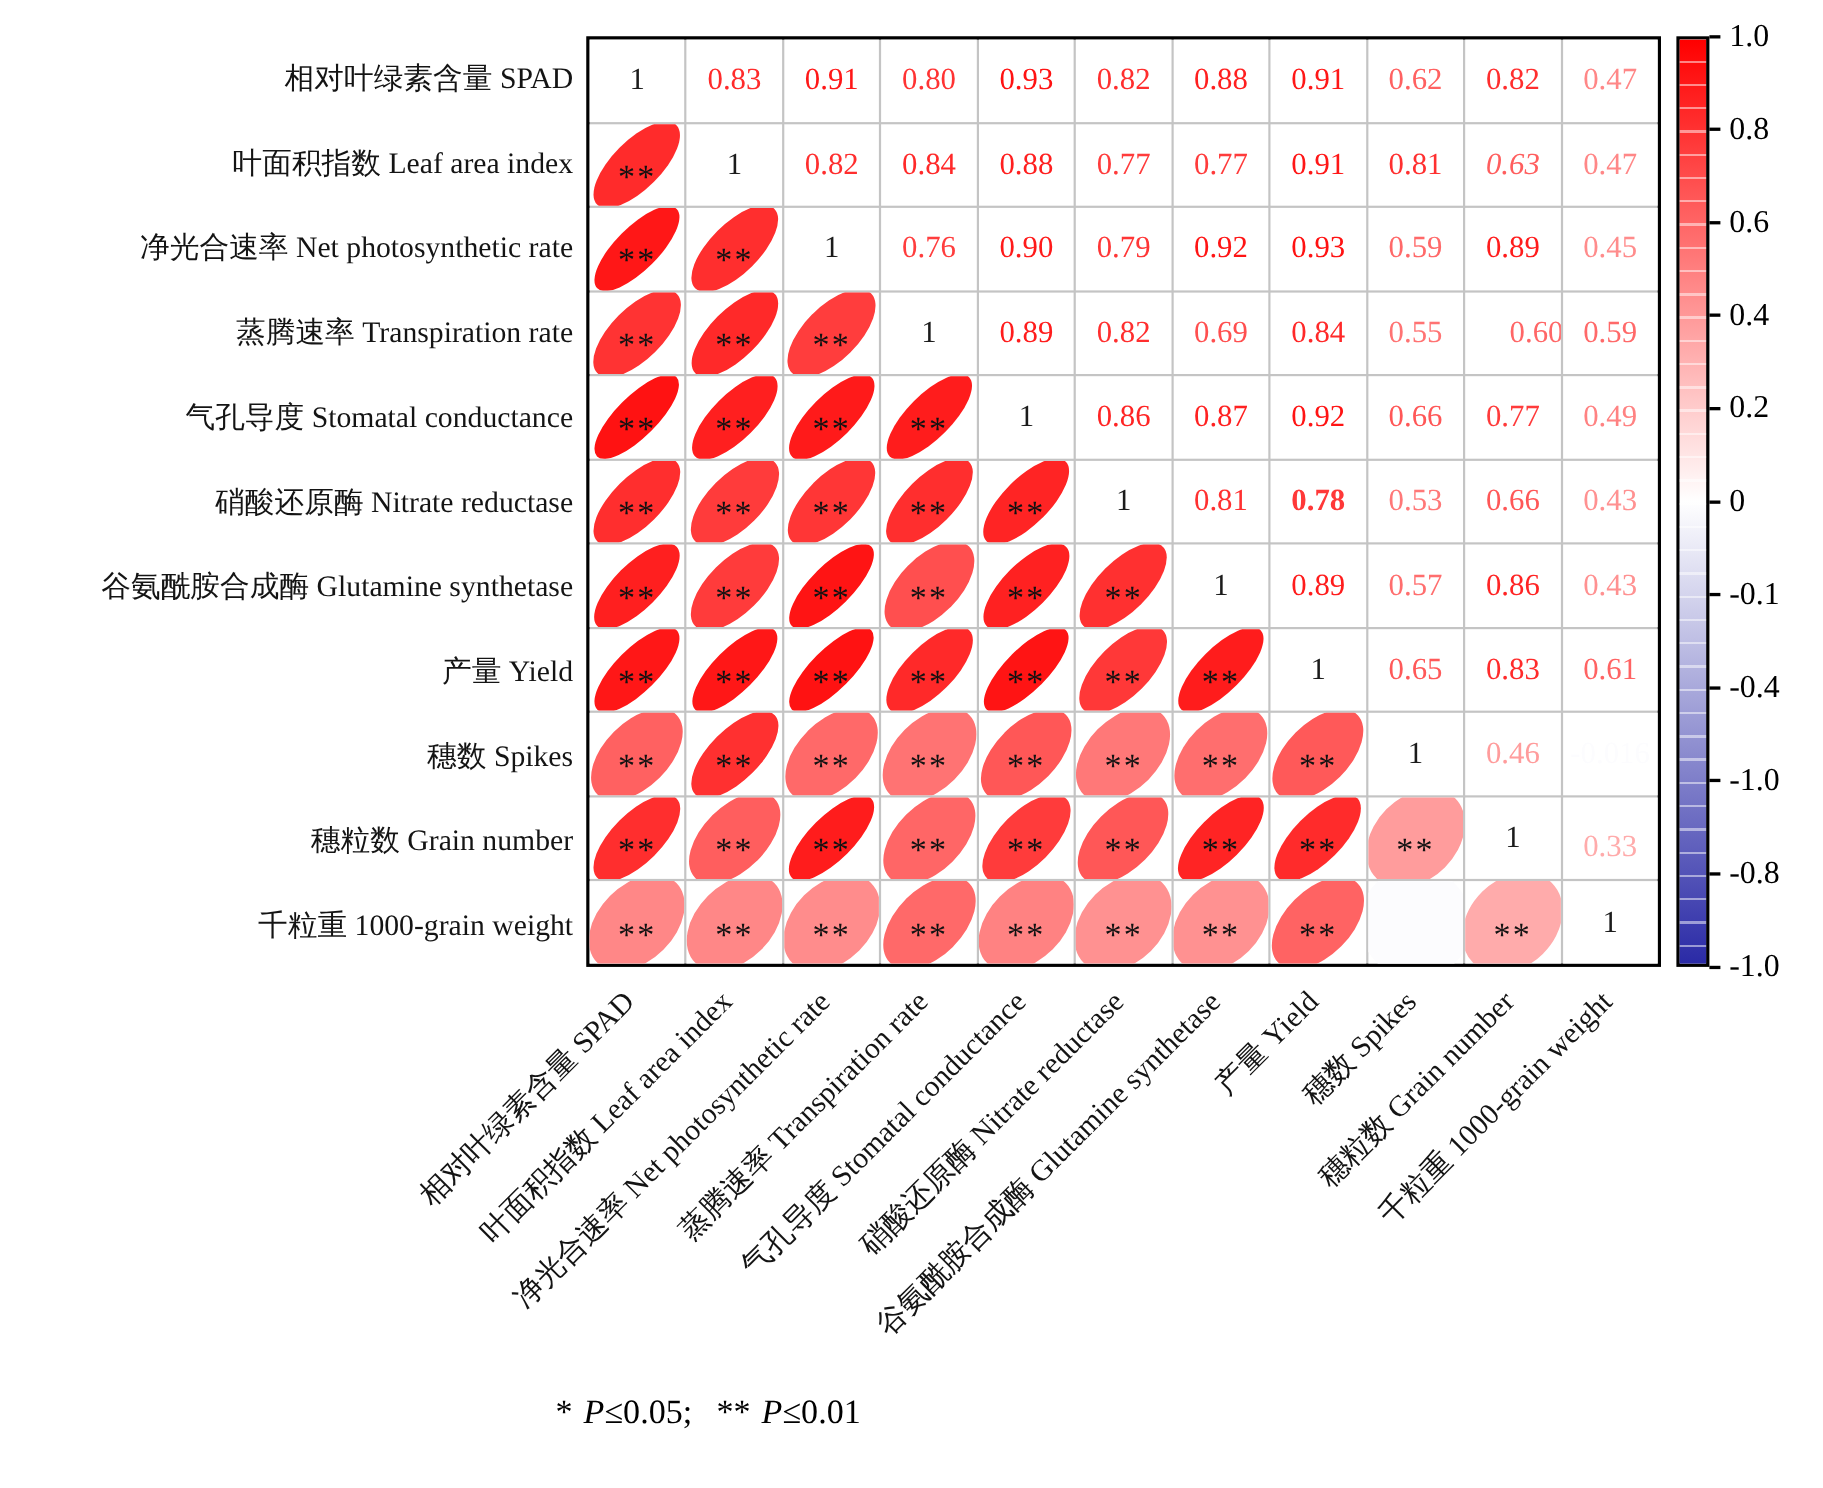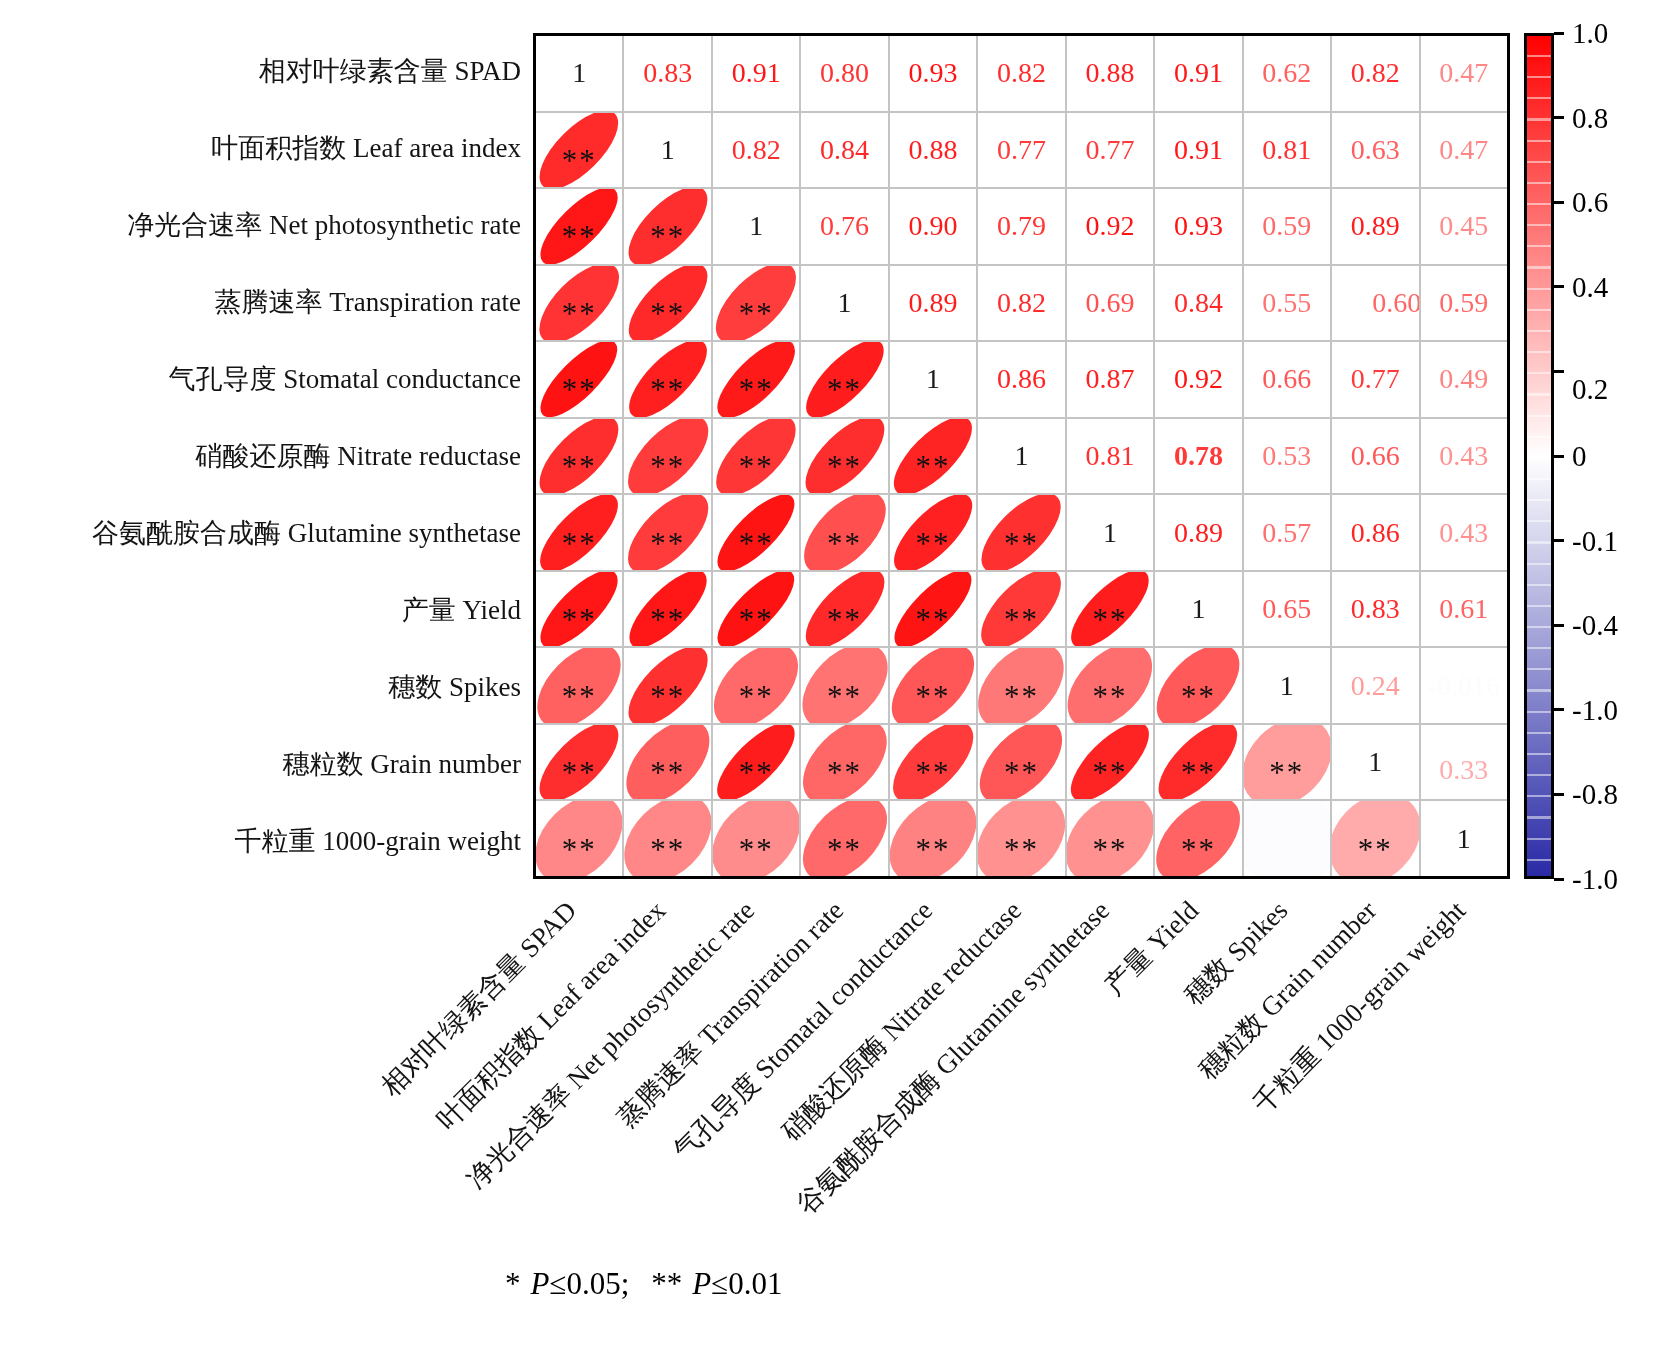--- a/index.html
+++ b/index.html
@@ -107,21 +107,21 @@
       <div class="cell">
         <span class="val" style="color: rgb(255, 59, 59);">0.77</span>
       </div>
       <div class="cell">
         <span class="val" style="color: rgb(255, 23, 23);">0.91</span>
       </div>
       <div class="cell">
         <span class="val" style="color: rgb(255, 48, 48);">0.81</span>
       </div>
       <div class="cell">
-        <span class="val" style="color: rgb(255, 94, 94);">0.63</span>
+        <span class="val" style="color: rgb(255, 94, 94); font-style: italic;">0.63</span>
       </div>
       <div class="cell">
         <span class="val" style="color: rgb(255, 135, 135);">0.47</span>
       </div>
       <div class="cell">
         <div class="ellipse" style="width: 102px; height: 38.8824px; background: rgb(255, 23, 23); transform: translate(-50%, -50%) rotate(-45deg);"></div>
         <span class="star" style="color: rgb(17, 17, 17);">**</span>
       </div>
       <div class="cell">
         <div class="ellipse" style="width: 102px; height: 45.1248px; background: rgb(255, 46, 46); transform: translate(-50%, -50%) rotate(-45deg);"></div>
@@ -373,21 +373,21 @@
         <span class="star" style="color: rgb(17, 17, 17);">**</span>
       </div>
       <div class="cell">
         <div class="ellipse" style="width: 102px; height: 56.916px; background: rgb(255, 89, 89); transform: translate(-50%, -50%) rotate(-45deg);"></div>
         <span class="star" style="color: rgb(17, 17, 17);">**</span>
       </div>
       <div class="cell">
         <span class="diag" style="color: rgb(27, 27, 27);">1</span>
       </div>
       <div class="cell">
-        <span class="val" style="color: rgb(255, 156, 156);">0.24</span>
+        <span class="val" style="color: rgb(255, 156, 156);">0.46</span>
       </div>
       <div class="cell">
         <span class="val" style="color: rgb(252, 252, 254);">-0.016</span>
       </div>
       <div class="cell">
         <div class="ellipse" style="width: 102px; height: 45.1248px; background: rgb(255, 46, 46); transform: translate(-50%, -50%) rotate(-45deg);"></div>
         <span class="star" style="color: rgb(17, 17, 17);">**</span>
       </div>
       <div class="cell">
         <div class="ellipse" style="width: 102px; height: 58.3032px; background: rgb(255, 94, 94); transform: translate(-50%, -50%) rotate(-45deg);"></div>
@@ -491,21 +491,21 @@
   <div id="cb-ticks">
       <div class="cb-tick" style="top: 31.5px;"></div>
       <div class="cb-ticklabel" style="top: 33px;">1.0</div>
       <div class="cb-tick" style="top: 116.1px;"></div>
       <div class="cb-ticklabel" style="top: 117.6px;">0.8</div>
       <div class="cb-tick" style="top: 200.7px;"></div>
       <div class="cb-ticklabel" style="top: 202.2px;">0.6</div>
       <div class="cb-tick" style="top: 285.3px;"></div>
       <div class="cb-ticklabel" style="top: 286.8px;">0.4</div>
       <div class="cb-tick" style="top: 369.9px;"></div>
-      <div class="cb-ticklabel" style="top: 371.4px; margin-top: 18px;">0.2</div>
+      <div class="cb-ticklabel" style="top: 371.4px;">0.2</div>
       <div class="cb-tick" style="top: 454.5px;"></div>
       <div class="cb-ticklabel" style="top: 456px;">0</div>
       <div class="cb-tick" style="top: 539.1px;"></div>
       <div class="cb-ticklabel" style="top: 540.6px;">-0.1</div>
       <div class="cb-tick" style="top: 623.7px;"></div>
       <div class="cb-ticklabel" style="top: 625.2px;">-0.4</div>
       <div class="cb-tick" style="top: 708.3px;"></div>
       <div class="cb-ticklabel" style="top: 709.8px;">-1.0</div>
       <div class="cb-tick" style="top: 792.9px;"></div>
       <div class="cb-ticklabel" style="top: 794.4px;">-0.8</div>

